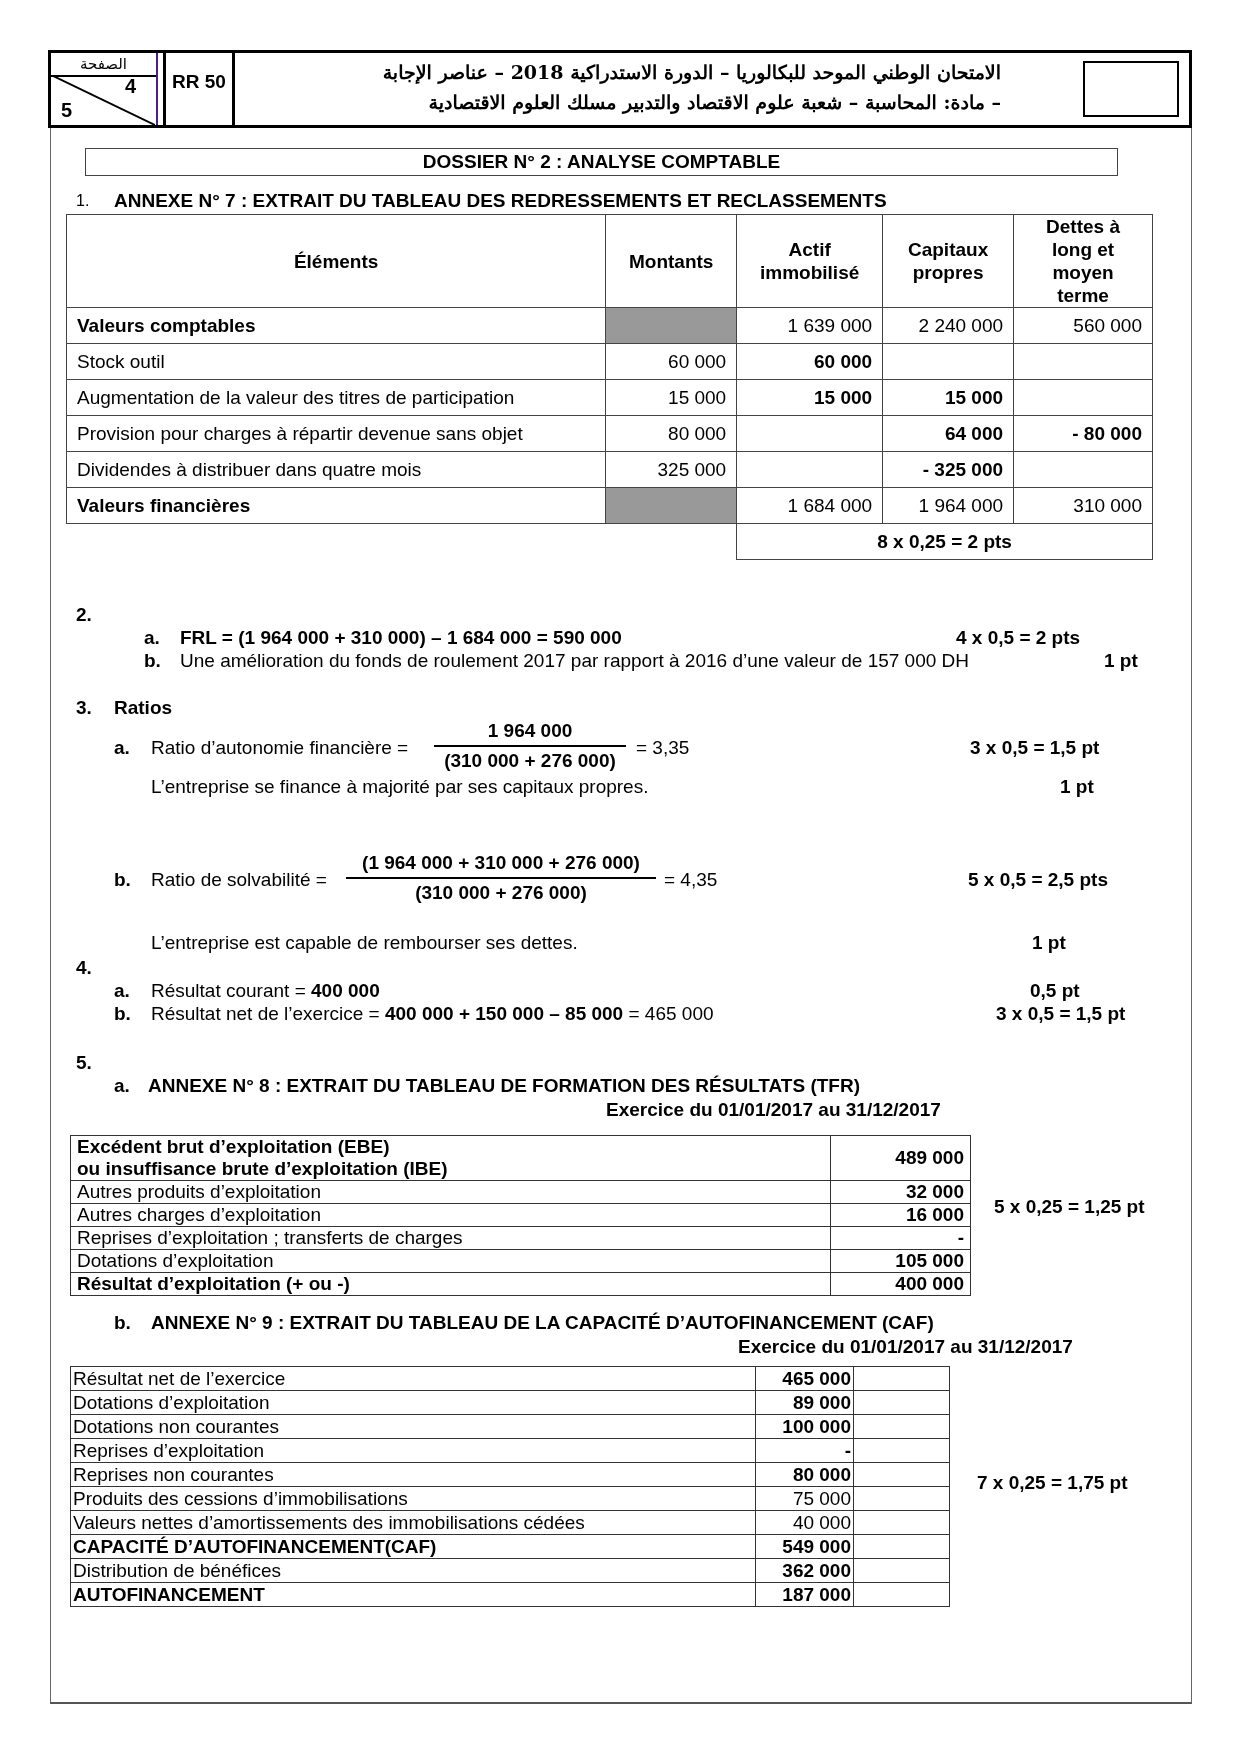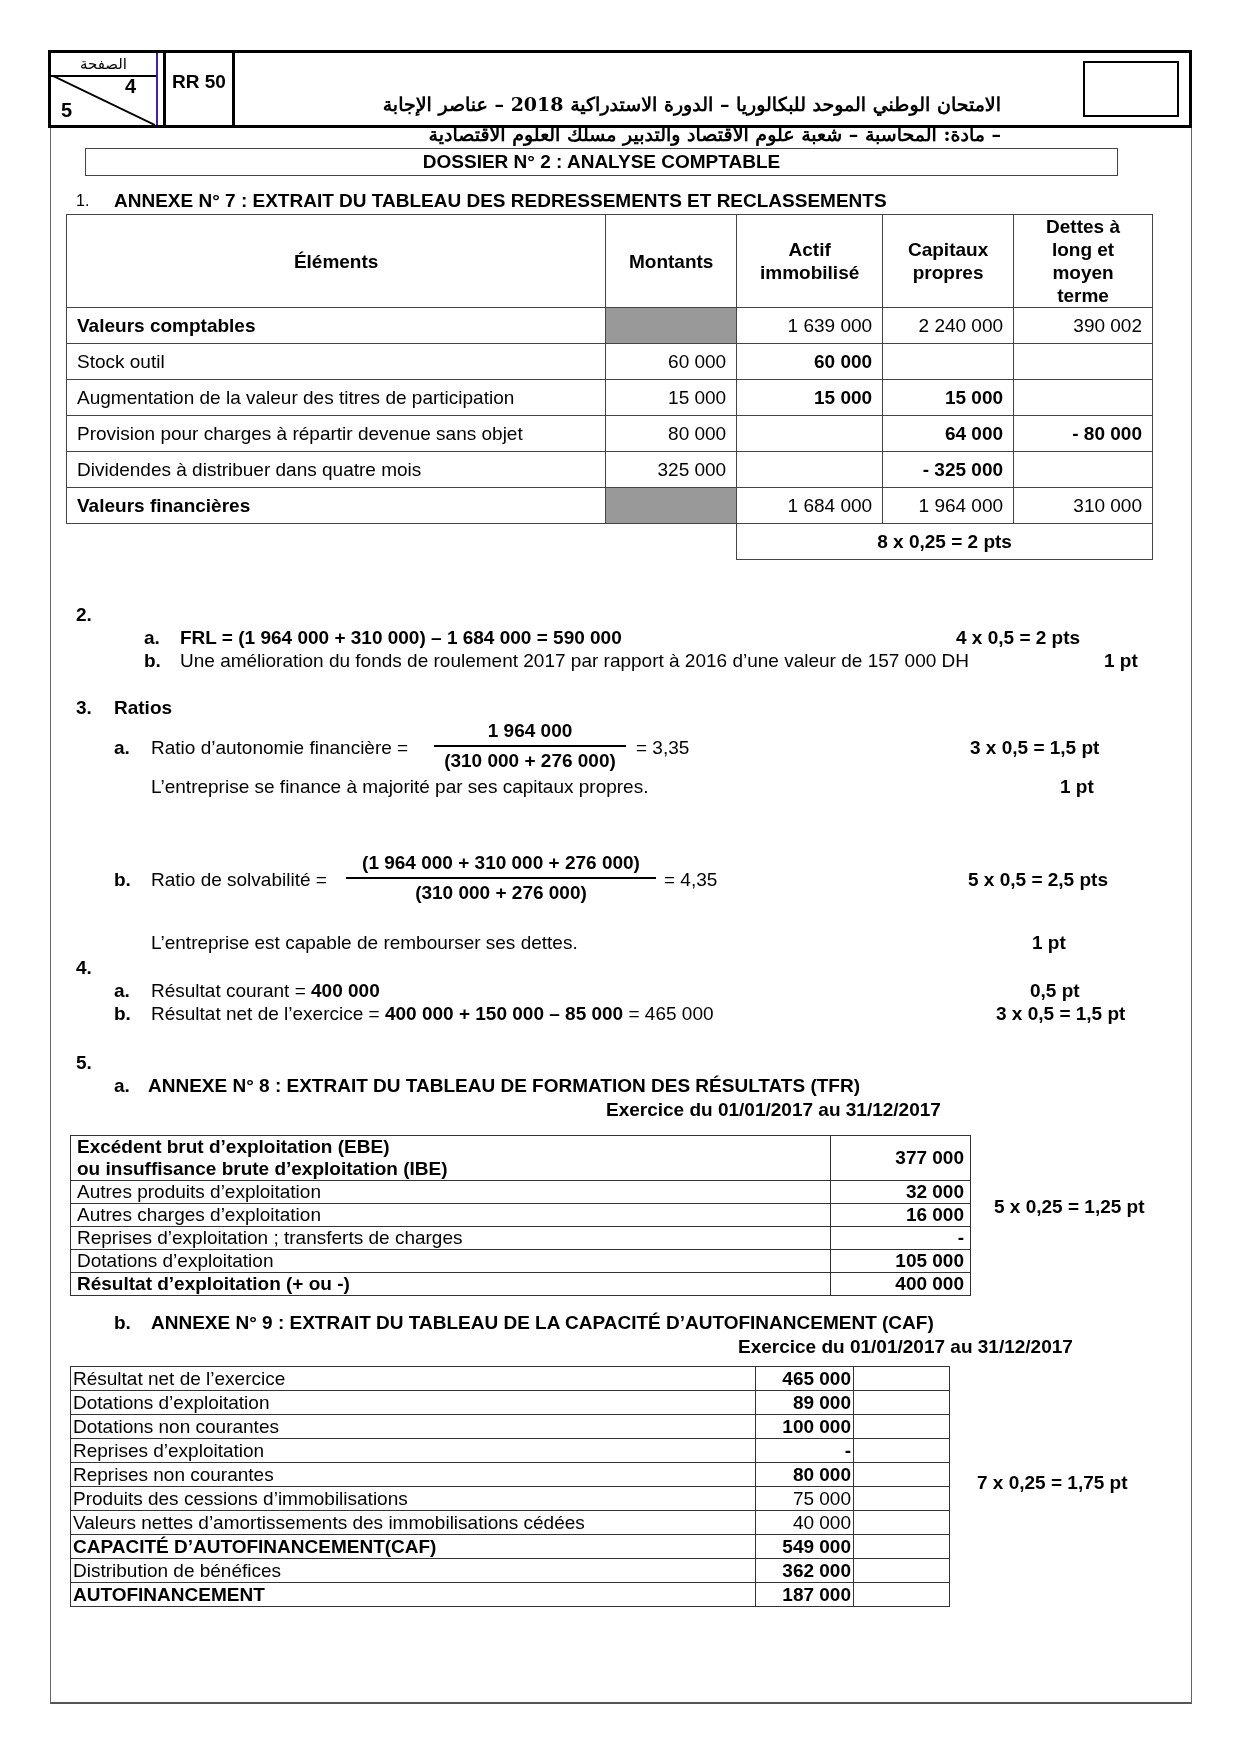--- a/index.html
+++ b/index.html
@@ -5,21 +5,21 @@
   html,body{margin:0;padding:0;background:#fff;}
   body{width:1240px;height:1754px;position:relative;font-family:"Liberation Sans",sans-serif;color:#000;overflow:hidden;}
   .frame{position:absolute;left:50px;top:52px;width:1140px;height:1650px;border-left:1.5px solid #666;border-right:1.5px solid #666;border-bottom:2px solid #555;}
   .hdr{position:absolute;left:48px;top:50px;width:1144px;height:78px;border:3px solid #000;box-sizing:border-box;}
   .hdr-page{position:absolute;left:0;top:0;width:107px;height:72px;border-right:2px solid #4c1d95;box-sizing:border-box;}
   .hdr-page .lbl{height:22px;border-bottom:2px solid #000;text-align:center;font-size:15px;line-height:22px;font-family:"DejaVu Sans",sans-serif;}
   .hdr-page .num4{position:absolute;right:20px;top:22px;font-size:20px;font-weight:bold;}
   .hdr-page .num5{position:absolute;left:10px;top:46px;font-size:20px;font-weight:bold;}
   .hdr-page svg{position:absolute;left:0;top:22px;}
   .hdr-code{position:absolute;left:112px;top:0;width:72px;height:72px;border-right:3px solid #000;border-left:3px solid #000;box-sizing:border-box;font-weight:bold;font-size:19px;text-align:center;line-height:58px;}
-  .hdr-title{position:absolute;left:190px;top:0;width:760px;height:72px;text-align:right;font-family:"DejaVu Serif",serif;font-weight:bold;font-size:19px;line-height:30px;padding-top:4px;direction:rtl;margin-top:32px;}
+  .hdr-title{position:absolute;left:190px;top:0;width:760px;height:72px;text-align:right;font-family:"DejaVu Serif",serif;font-weight:bold;font-size:19px;line-height:30px;padding-top:4px;direction:rtl;}
   .hdr-box{position:absolute;right:10px;top:8px;width:96px;height:56px;border:2px solid #000;box-sizing:border-box;}
   .dossier{position:absolute;left:85px;top:148px;width:1033px;height:28px;border:1.5px solid #444;box-sizing:border-box;text-align:center;font-weight:bold;font-size:19px;line-height:26px;}
   .h1{position:absolute;font-weight:bold;font-size:19px;}
   table{border-collapse:collapse;}
   .t7{position:absolute;left:66px;top:214px;width:1087px;font-size:19px;}
   .t7 td,.t7 th{border:1.5px solid #444;padding:0 10px;height:35px;}
   .t7 th{font-weight:bold;text-align:center;height:72px;line-height:23px;}
   .t7 td.r{text-align:right;}
   .t7 td.b{font-weight:bold;}
   .t7 td.grey{background:#999;}
@@ -74,21 +74,21 @@
     <th>Montants</th>
     <th><span>Actif immobilisé</span></th>
     <th>Capitaux propres</th>
     <th>Dettes à long et moyen terme</th>
   </tr>
   <tr>
     <td class="b">Valeurs comptables</td>
     <td class="grey"></td>
     <td class="r">1 639 000</td>
     <td class="r">2 240 000</td>
-    <td class="r">390 002</td>
+    <td class="r">560 000</td>
   </tr>
   <tr>
     <td>Stock outil</td>
     <td class="r">60 000</td>
     <td class="r b">60 000</td>
     <td class="r b"></td>
     <td class="r b"></td>
   </tr>
   <tr>
     <td>Augmentation de la valeur des titres de participation</td>
@@ -178,21 +178,21 @@
   <colgroup>
       <col style="width:760px">
       <col style="width:140px">
     </colgroup>
   <tbody>
       <tr>
     <td class="b">
           <div>Excédent brut d’exploitation (EBE)</div>
           <div>ou insuffisance brute d’exploitation (IBE)</div>
         </td>
-    <td class="b" style="text-align:right;">377 000</td>
+    <td class="b" style="text-align:right;">489 000</td>
   </tr>
   <tr>
         <td>Autres produits d’exploitation</td>
         <td class="b" style="text-align:right;">32 000</td>
       </tr>
   <tr>
         <td>Autres charges d’exploitation</td>
         <td class="b" style="text-align:right;">16 000</td>
       </tr>
   <tr>

